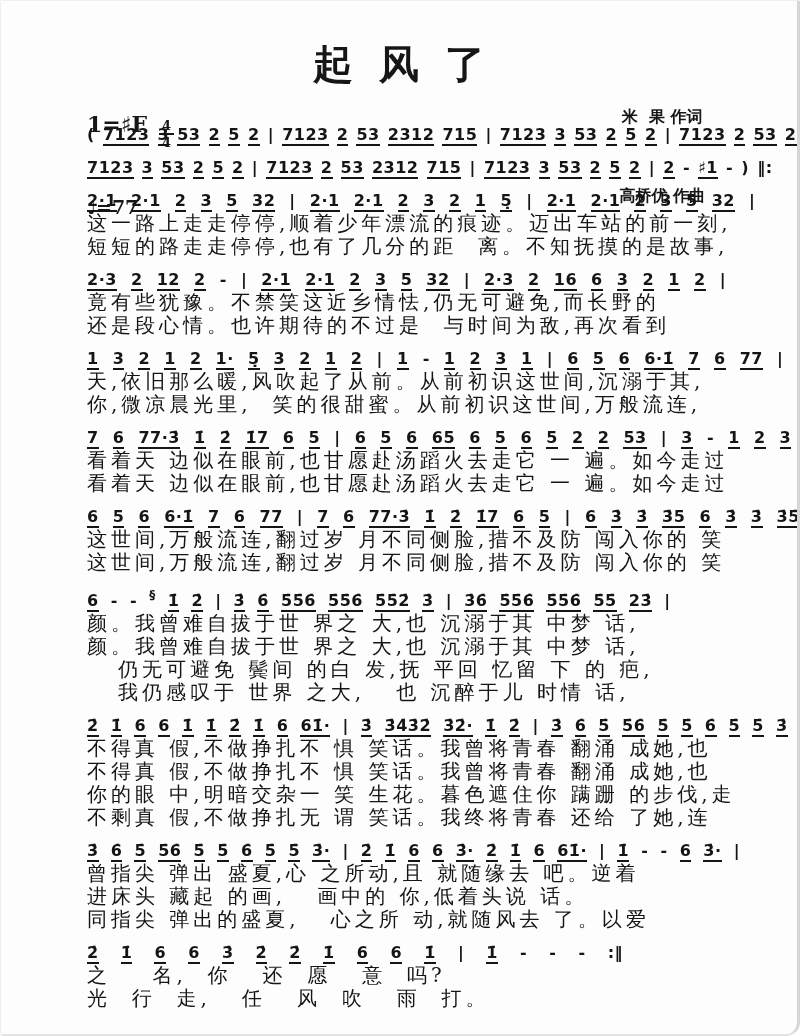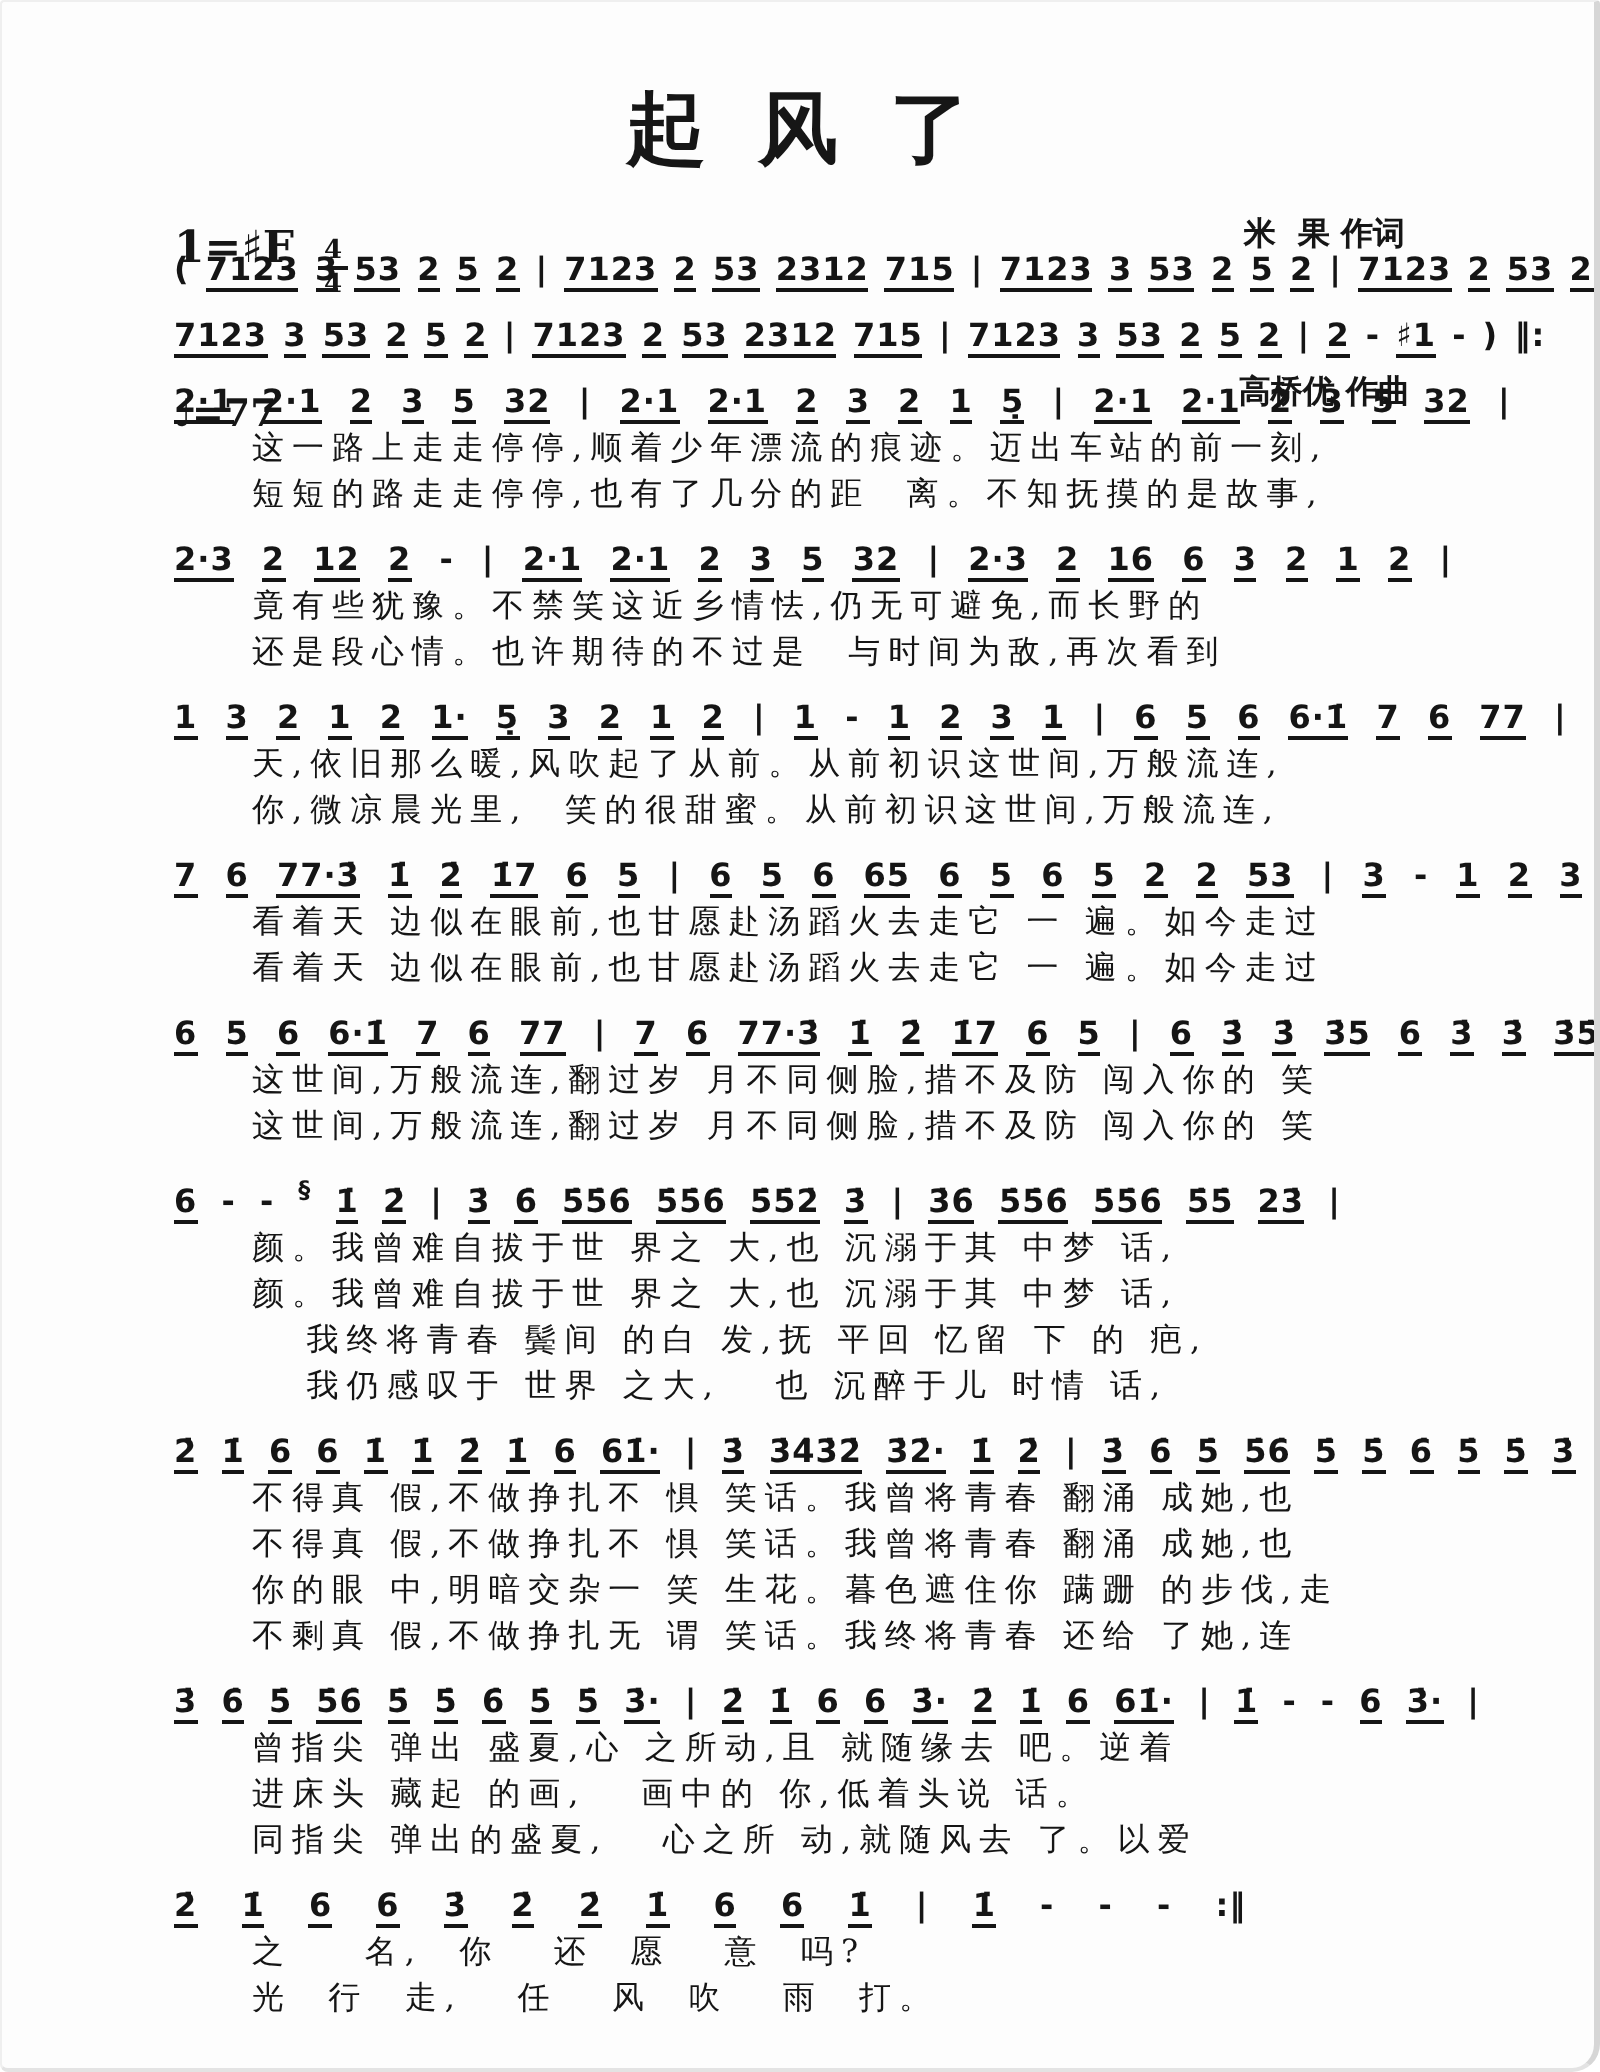--- a/index.html
+++ b/index.html
@@ -53,23 +53,23 @@
     white-space:pre;color:#151515;
   }
   .sys-1 .notation,.sys-2 .notation{word-spacing:2px;}
   .sys-8 .notation,.sys-9 .notation,.sys-10 .notation{word-spacing:6px;}
   .sys-11 .notation{word-spacing:16px;}
   .ng{border-bottom:2px solid #151515;}
   .nt{border-bottom:2px solid transparent;}
   .segno{vertical-align:7px;font-size:12px;border-bottom:none;}
   .lyric{
     font-family:"DejaVu Serif",serif;
-    font-size:16px;line-height:23px;
+    font-size:20px;line-height:23px;
     letter-spacing:4px;
-    white-space:pre;color:#151515;margin-left:39px;
+    white-space:pre;color:#151515;
   }
 </style>
 </head>
 <body>
 
 <div class="page">
 
   <h1 class="title">起风了</h1>
 
   <div class="key-block">
@@ -94,38 +94,38 @@
         <div class="lyric">这一路上走走停停,顺着少年漂流的痕迹。迈出车站的前一刻,</div>
         <div class="lyric">短短的路走走停停,也有了几分的距  离。不知抚摸的是故事,</div>
       </div>
       <div class="system sys-4">
         <div class="notation"><span class="ng">2·3</span> <span class="ng">2</span> <span class="ng">12</span> <span class="ng">2</span> <span class="nt">-</span> <span class="nt">|</span> <span class="ng">2·1</span> <span class="ng">2·1</span> <span class="ng">2</span> <span class="ng">3</span> <span class="ng">5</span> <span class="ng">32</span> <span class="nt">|</span> <span class="ng">2·3</span> <span class="ng">2</span> <span class="ng">16</span> <span class="ng">6</span> <span class="ng">3</span> <span class="ng">2</span> <span class="ng">1</span> <span class="ng">2</span> <span class="nt">|</span></div>
         <div class="lyric">竟有些犹豫。不禁笑这近乡情怯,仍无可避免,而长野的</div>
         <div class="lyric">还是段心情。也许期待的不过是  与时间为敌,再次看到</div>
       </div>
       <div class="system sys-5">
         <div class="notation"><span class="ng">1</span> <span class="ng">3</span> <span class="ng">2</span> <span class="ng">1</span> <span class="ng">2</span> <span class="ng">1·</span> <span class="ng">5̣</span> <span class="ng">3</span> <span class="ng">2</span> <span class="ng">1</span> <span class="ng">2</span> <span class="nt">|</span> <span class="ng">1</span> <span class="nt">-</span> <span class="ng">1</span> <span class="ng">2</span> <span class="ng">3</span> <span class="ng">1</span> <span class="nt">|</span> <span class="ng">6</span> <span class="ng">5</span> <span class="ng">6</span> <span class="ng">6·1̇</span> <span class="ng">7</span> <span class="ng">6</span> <span class="ng">77</span> <span class="nt">|</span></div>
-        <div class="lyric">天,依旧那么暖,风吹起了从前。从前初识这世间,万般流连,</div>
+        <div class="lyric">天,依旧那么暖,风吹起了从前。从前初识这世间,沉溺于其,</div>
         <div class="lyric">你,微凉晨光里,  笑的很甜蜜。从前初识这世间,万般流连,</div>
       </div>
       <div class="system sys-6">
         <div class="notation"><span class="ng">7</span> <span class="ng">6</span> <span class="ng">77·3̇</span> <span class="ng">1̇</span> <span class="ng">2̇</span> <span class="ng">1̇7</span> <span class="ng">6</span> <span class="ng">5</span> <span class="nt">|</span> <span class="ng">6</span> <span class="ng">5</span> <span class="ng">6</span> <span class="ng">65</span> <span class="ng">6</span> <span class="ng">5</span> <span class="ng">6</span> <span class="ng">5</span> <span class="ng">2</span> <span class="ng">2</span> <span class="ng">53</span> <span class="nt">|</span> <span class="ng">3</span> <span class="nt">-</span> <span class="ng">1</span> <span class="ng">2</span> <span class="ng">3</span>  </div>
         <div class="lyric">看着天 边似在眼前,也甘愿赴汤蹈火去走它 一 遍。如今走过</div>
         <div class="lyric">看着天 边似在眼前,也甘愿赴汤蹈火去走它 一 遍。如今走过</div>
       </div>
       <div class="system sys-7">
         <div class="notation"><span class="ng">6</span> <span class="ng">5</span> <span class="ng">6</span> <span class="ng">6·1̇</span> <span class="ng">7</span> <span class="ng">6</span> <span class="ng">77</span> <span class="nt">|</span> <span class="ng">7</span> <span class="ng">6</span> <span class="ng">77·3̇</span> <span class="ng">1̇</span> <span class="ng">2̇</span> <span class="ng">1̇7</span> <span class="ng">6</span> <span class="ng">5</span> <span class="nt">|</span> <span class="ng">6</span> <span class="ng">3̇</span> <span class="ng">3̇</span> <span class="ng">3̇5</span> <span class="ng">6</span> <span class="ng">3̇</span> <span class="ng">3̇</span> <span class="ng">3̇5̇6̇</span> </div>
         <div class="lyric">这世间,万般流连,翻过岁 月不同侧脸,措不及防 闯入你的 笑</div>
         <div class="lyric">这世间,万般流连,翻过岁 月不同侧脸,措不及防 闯入你的 笑</div>
       </div>
       <div class="system sys-8">
         <div class="notation"><span class="ng">6</span> <span class="nt">-</span> <span class="nt">-</span> <span class="segno">§</span> <span class="ng">1̇</span> <span class="ng">2̇</span> <span class="nt">|</span> <span class="ng">3̇</span> <span class="ng">6̇</span> <span class="ng">5̇5̇6̇</span> <span class="ng">5̇5̇6̇</span> <span class="ng">5̇5̇2̇</span> <span class="ng">3̇</span> <span class="nt">|</span> <span class="ng">3̇6̇</span> <span class="ng">5̇5̇6̇</span> <span class="ng">5̇5̇6̇</span> <span class="ng">5̇5̇</span> <span class="ng">23̇</span> <span class="nt">|</span></div>
         <div class="lyric">颜。我曾难自拔于世 界之 大,也 沉溺于其 中梦 话,</div>
         <div class="lyric">颜。我曾难自拔于世 界之 大,也 沉溺于其 中梦 话,</div>
-        <div class="lyric">   我终将青春 鬓间 的白 发,抚 平回 忆留 下 的 疤,</div>
+        <div class="lyric">   仍无可避免 鬓间 的白 发,抚 平回 忆留 下 的 疤,</div>
         <div class="lyric">   我仍感叹于 世界 之大,   也 沉醉于儿 时情 话,</div>
       </div>
       <div class="system sys-9">
         <div class="notation"><span class="ng">2̇</span> <span class="ng">1̇</span> <span class="ng">6</span> <span class="ng">6</span> <span class="ng">1̇</span> <span class="ng">1̇</span> <span class="ng">2̇</span> <span class="ng">1̇</span> <span class="ng">6</span> <span class="ng">61̇·</span> <span class="nt">|</span> <span class="ng">3̇</span> <span class="ng">3̇4̇3̇2̇</span> <span class="ng">3̇2̇·</span> <span class="ng">1̇</span> <span class="ng">2̇</span> <span class="nt">|</span> <span class="ng">3̇</span> <span class="ng">6̇</span> <span class="ng">5̇</span> <span class="ng">5̇6̇</span> <span class="ng">5̇</span> <span class="ng">5̇</span> <span class="ng">6̇</span> <span class="ng">5̇</span> <span class="ng">5̇</span> <span class="ng">3̇</span> <span class="nt">|</span></div>
         <div class="lyric">不得真 假,不做挣扎不 惧 笑话。我曾将青春 翻涌 成她,也</div>
         <div class="lyric">不得真 假,不做挣扎不 惧 笑话。我曾将青春 翻涌 成她,也</div>
         <div class="lyric">你的眼 中,明暗交杂一 笑 生花。暮色遮住你 蹒跚 的步伐,走</div>
         <div class="lyric">不剩真 假,不做挣扎无 谓 笑话。我终将青春 还给 了她,连</div>
       </div>
       <div class="system sys-10">

